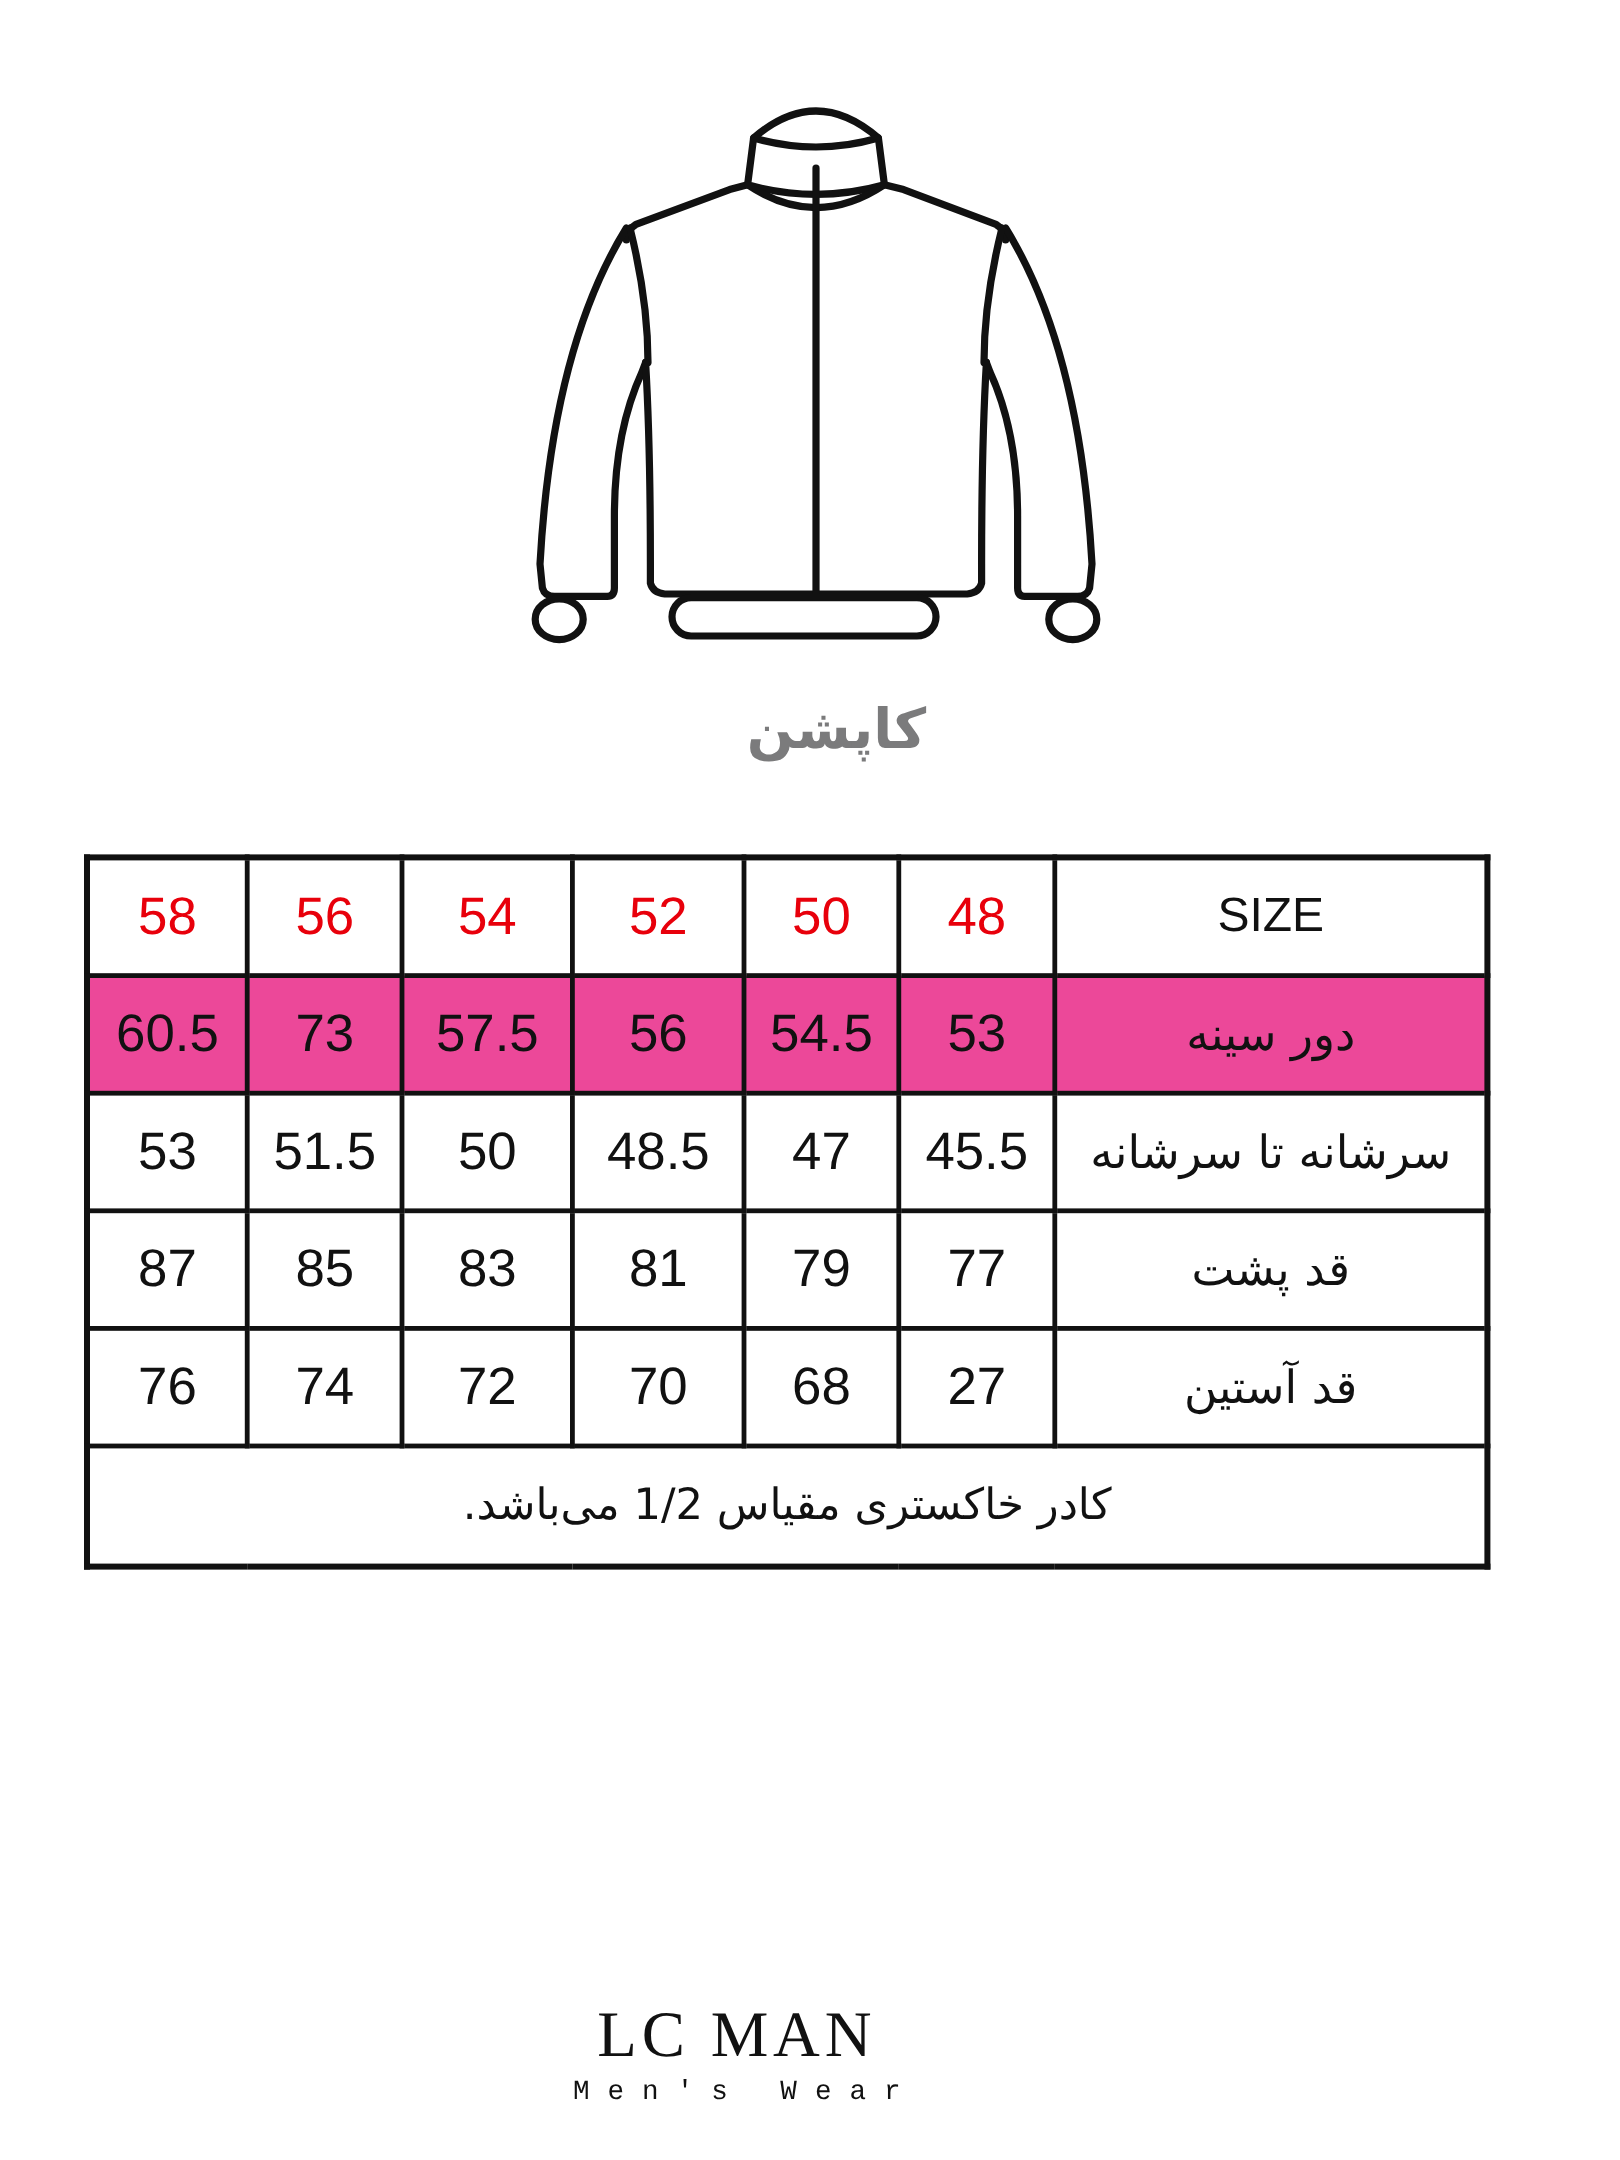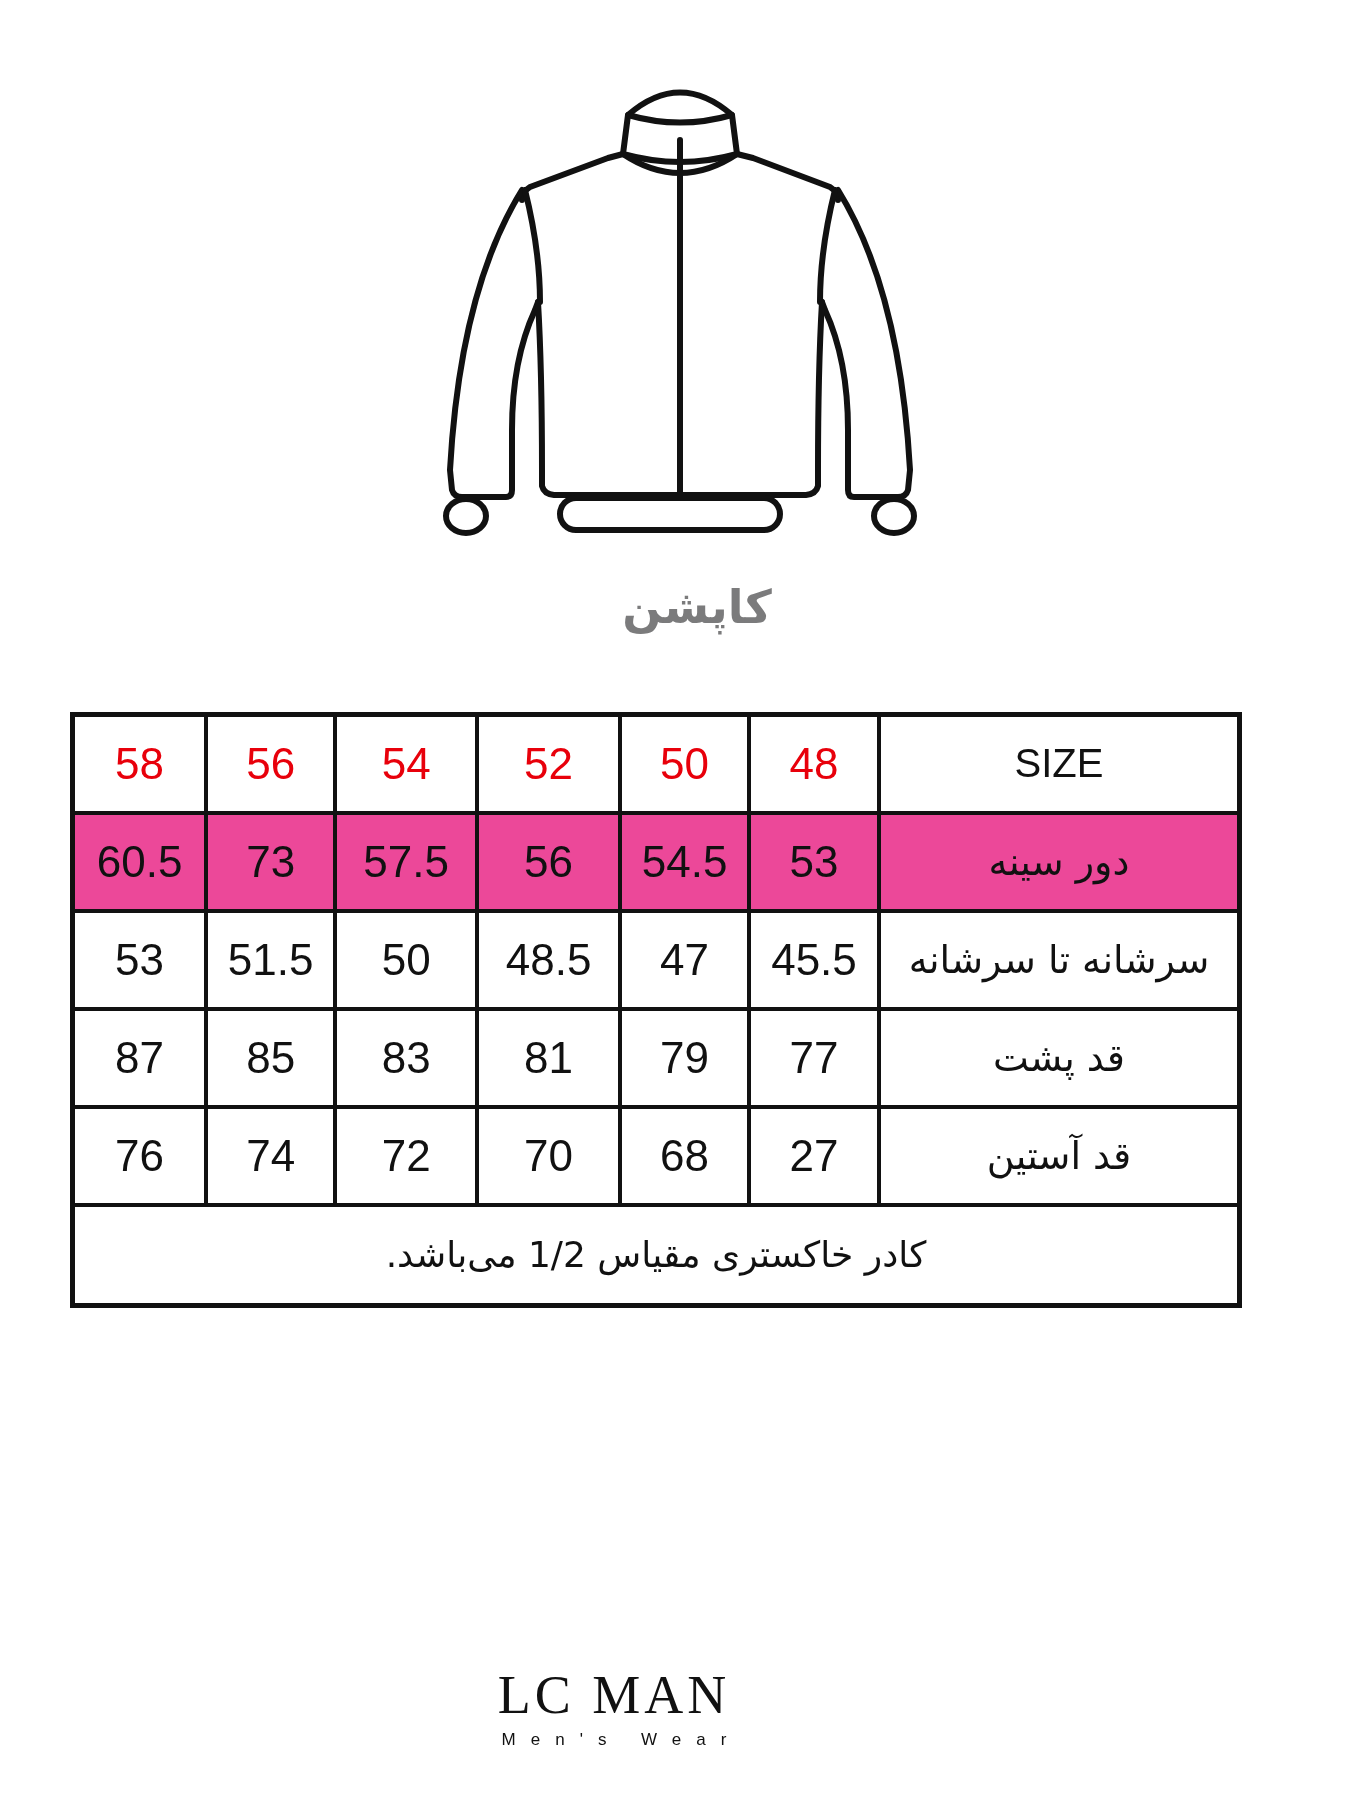--- a/index.html
+++ b/index.html
@@ -9,21 +9,21 @@
   table#sizes { position:absolute; left:70px; top:712px; width:1172px; border-collapse:collapse; border:5px solid #111; }
   #sizes td { border:4px solid #111; text-align:center; font-size:44px; color:#111; padding:0; }
   #sizes tr.r { height:98px; }
   #sizes td.sz { color:#e8000b; }
   #sizes tr.gray td { background:#ec4899; }
   #sizes td.lbl { direction:rtl; font-size:38px; font-family:"DejaVu Sans", sans-serif; }
   #sizes td.lbl-en { font-size:40px;text-align:center; }
   #sizes td.note { direction:rtl; font-size:36px; font-family:"DejaVu Sans", sans-serif; height:96px;margin-top:31px; }
   #logo { position:absolute; left:0; width:1228px; top:1668px; text-align:center; }
   #logo .brand { font-family:"Liberation Serif", serif; font-size:54px; letter-spacing:4px; color:#111; line-height:1; }
-  #logo .sub { font-family:Liberation Sans, sans-serif; font-size:17px; letter-spacing:15px; color:#111; margin-top:8px; padding-left:15px; }
+  #logo .sub { font-family:Liberation Mono, monospace; font-size:23px; letter-spacing:15px; color:#111; margin-top:8px; padding-left:15px; }
 </style>
 </head>
 <body>
 
 <svg id="jacket" viewBox="0 0 480 490" fill="none" stroke="#111" stroke-width="6" stroke-linejoin="round" stroke-linecap="round">
 
   <path d="M183 84 Q240 100 297 84 L292 45 Q240 0 188 45 Z"></path>
   <path d="M188 45 Q240 60 292 45"></path>
 
   <path d="M183 84 L168 88 L90 117 Q82 122 82 130"></path>

